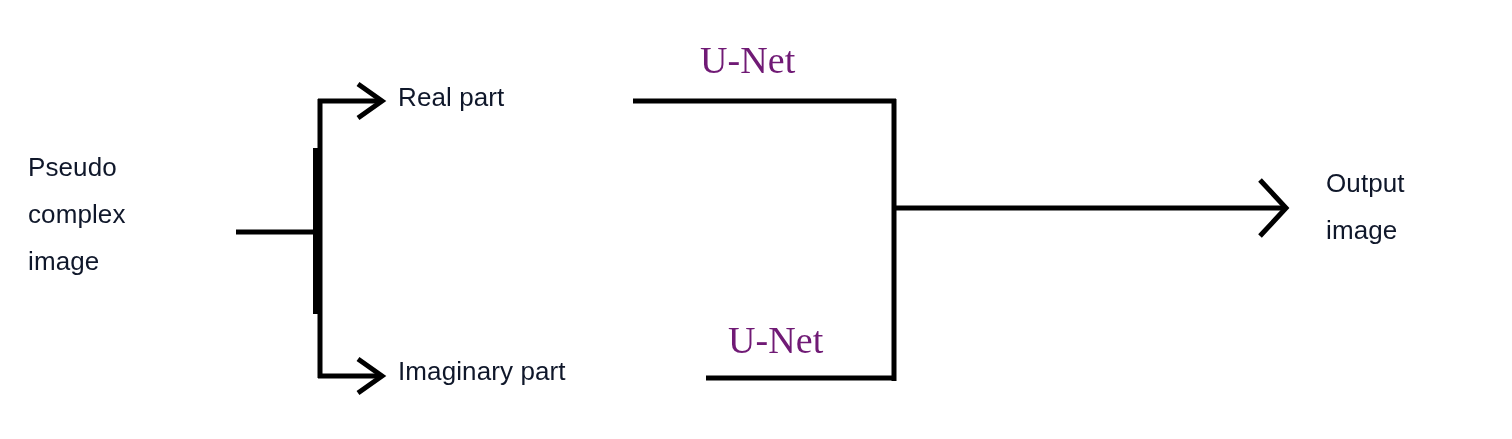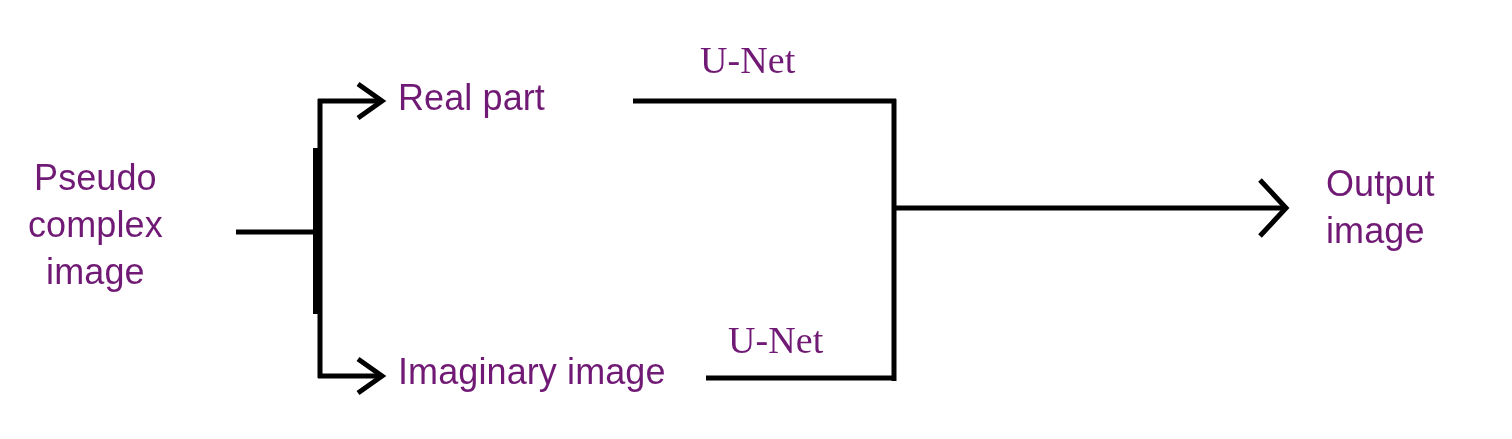--- a/index.html
+++ b/index.html
@@ -19,36 +19,36 @@
   #flow-svg {
     position: absolute;
     left: 0;
     top: 0;
     width: 1512px;
     height: 439px;
   }
   .node-label {
     position: absolute;
     font-family: "Liberation Sans", sans-serif;
-    font-size: 36px;
+    font-size: 26px;
     line-height: 47px;
-    color: #701a75;
+    color: #0f172a;
     white-space: pre-line;
     letter-spacing: 0.1px;
   }
   .edge-label {
     position: absolute;
     font-family: Liberation Serif, serif;
     font-size: 38px;
     line-height: 44px;
     color: #701a75;
     white-space: nowrap;
     letter-spacing: 0.1px;
   }
-  #label-input        { left: 28px;   top: 154px; text-align: center; }
+  #label-input        { left: 28px;   top: 144px; }
   #label-real         { left: 398px;  top: 74px;  }
   #label-imaginary    { left: 398px;  top: 348px; }
   #label-output       { left: 1326px; top: 160px; }
   #label-unet-top     { left: 700px;  top: 38px;  }
   #label-unet-bottom  { left: 728px;  top: 318px; }
   #label-pseudo-real  { left: 911px;  top: 142px; }
 </style>
 </head>
 <body>
 
@@ -79,21 +79,21 @@
 
     <polyline points="1260,180 1286,208 1260,236" fill="none" stroke="#000000" stroke-width="5" stroke-linecap="butt" stroke-linejoin="miter"></polyline>
   </svg>
 
   <div class="node-label" id="label-input">Pseudo
 complex
 image</div>
 
   <div class="node-label" id="label-real">Real part</div>
 
-  <div class="node-label" id="label-imaginary">Imaginary image</div>
+  <div class="node-label" id="label-imaginary">Imaginary part</div>
 
   <div class="node-label" id="label-output">Output
 image</div>
 
   <div class="edge-label" id="label-unet-top">U-Net</div>
 
   <div class="edge-label" id="label-unet-bottom">U-Net</div>
 
 
 </div>

